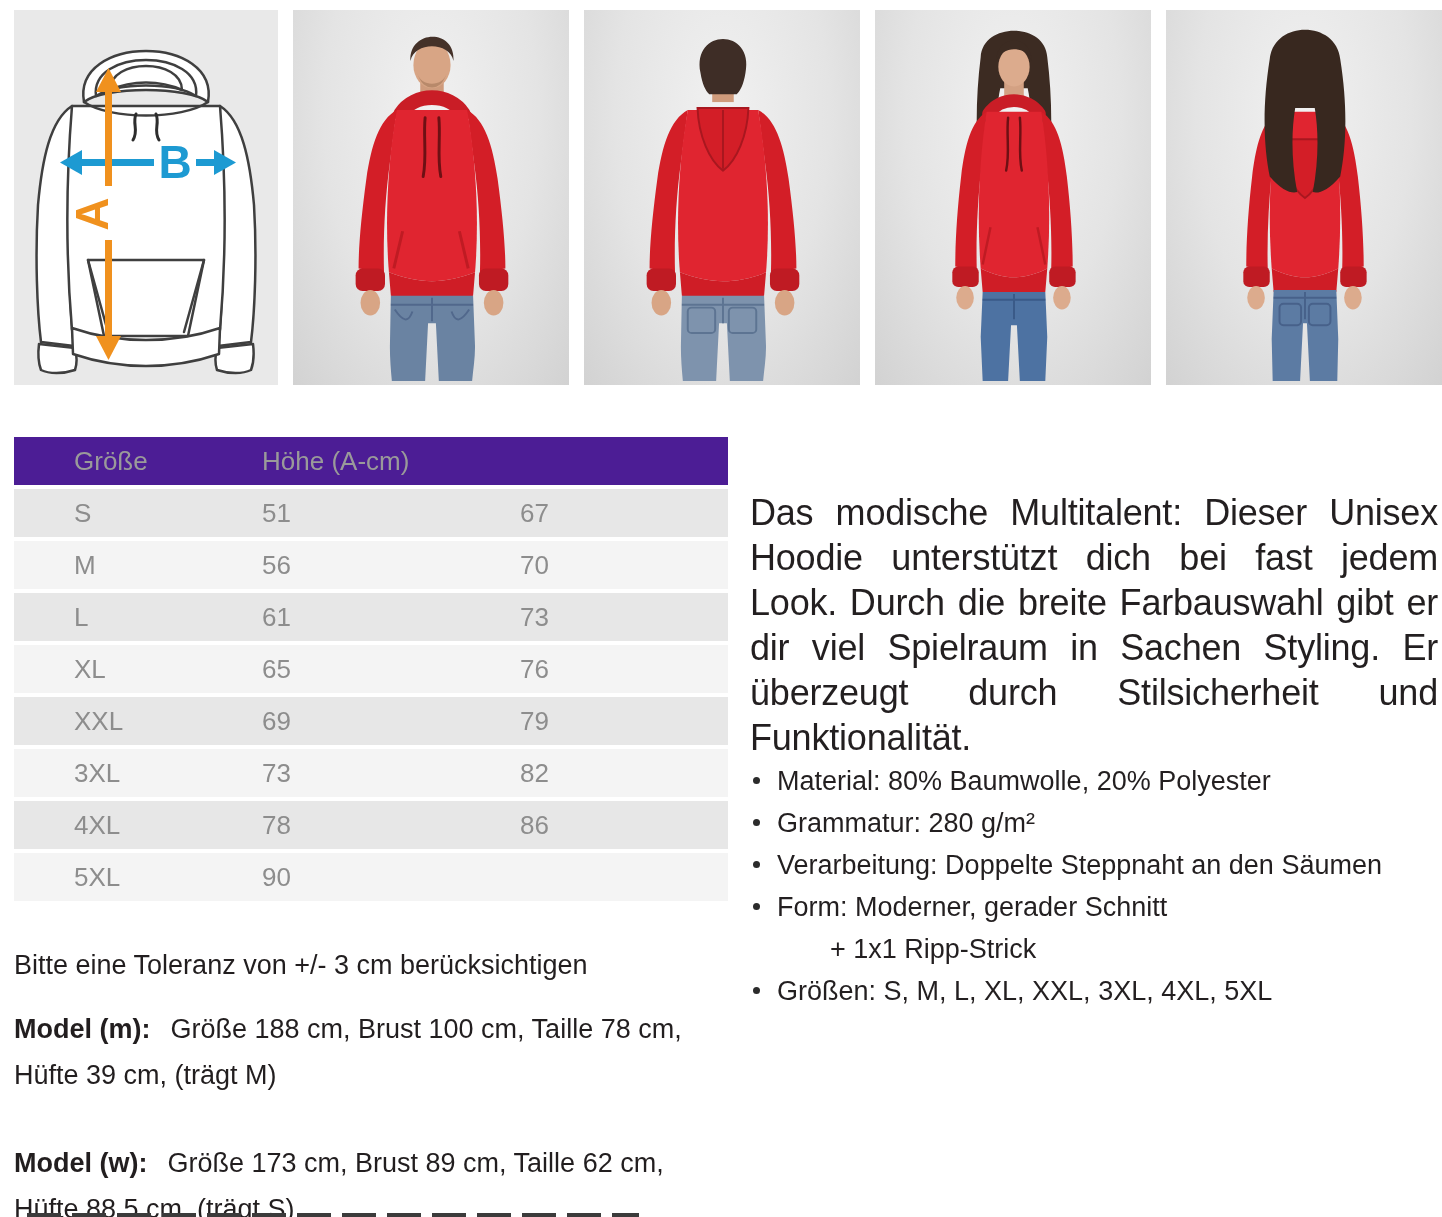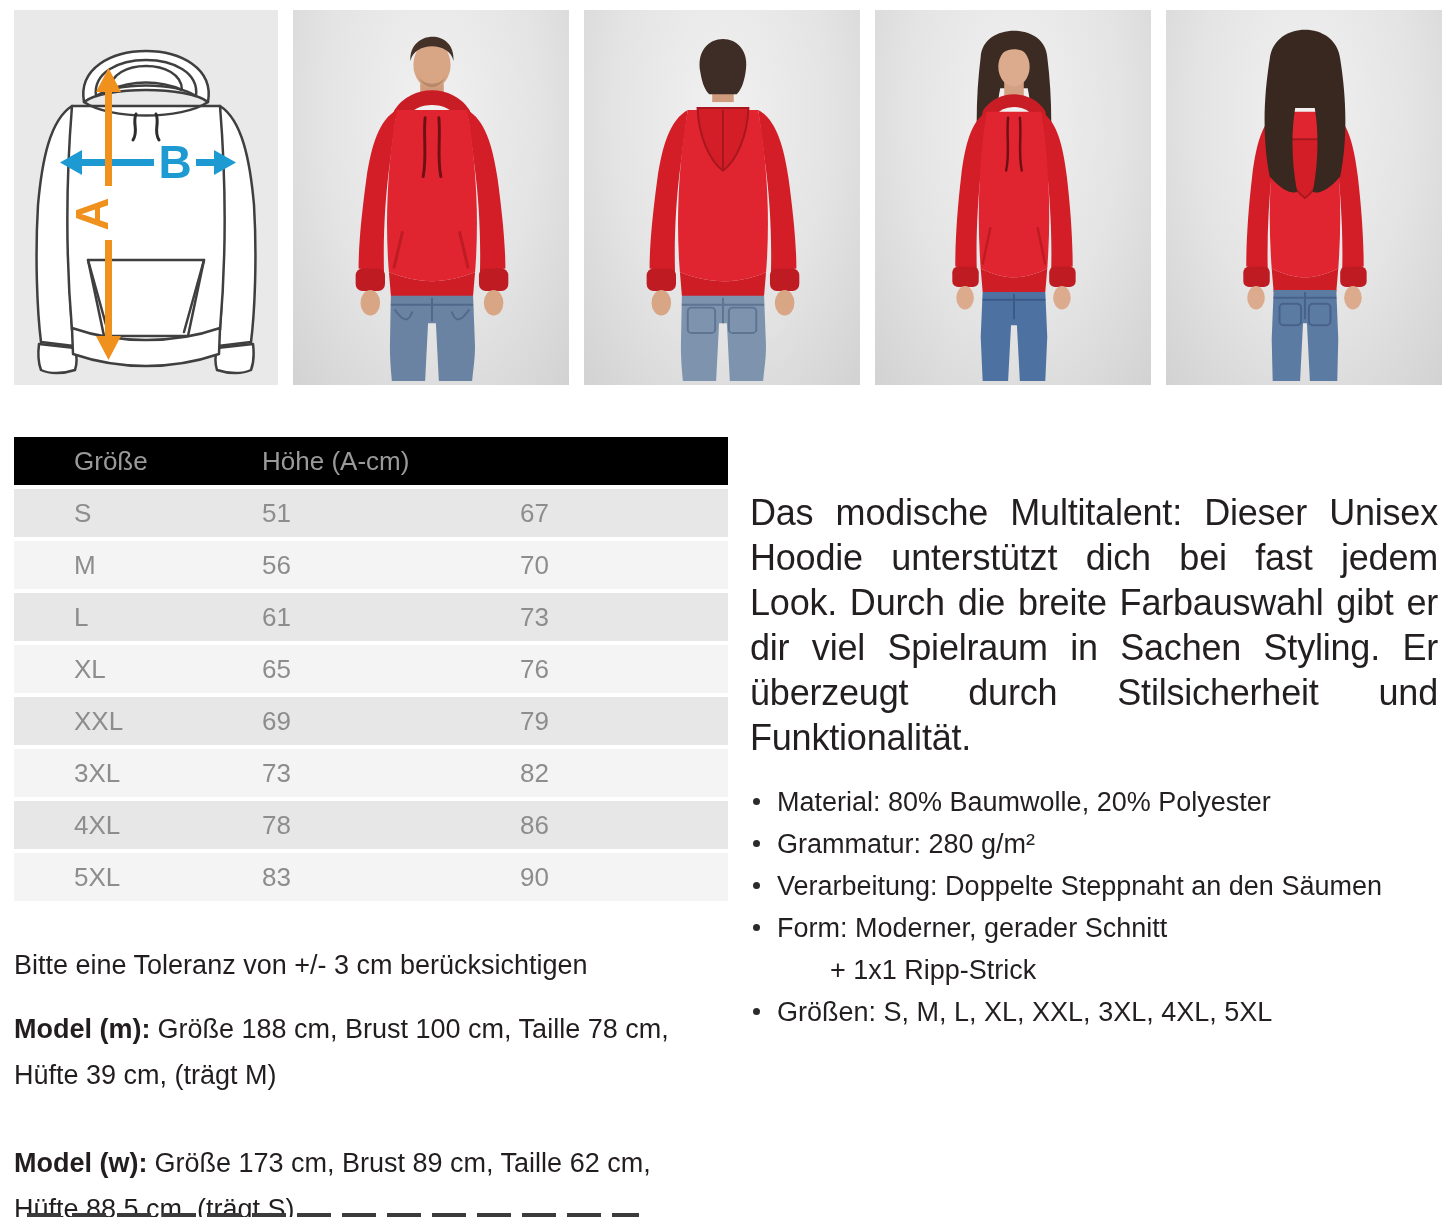--- a/index.html
+++ b/index.html
@@ -13,33 +13,33 @@
   .panel svg{display:block;width:100%;height:100%;}
   .panel.diagram{width:264px;background:#e9e9e9;}
   .panel.photo{flex:1;background:radial-gradient(ellipse at 50% 28%, #f1f1f1 0%, #e4e4e4 55%, #d2d2d2 100%);}
   
   .size-table{position:absolute;left:14px;top:437px;width:714px;}
   .t-row{
     display:grid;grid-template-columns:188px 258px 1fr;align-items:center;
     height:52px;box-sizing:border-box;padding-left:60px;
     border-bottom:4px solid #ffffff;font-size:26px;color:#8d8d8d;
   }
-  .t-row.head{background:#000000;color:#9a9a9a;}
+  .t-row.head{background:#4c1d95;color:#9a9a9a;}
   .t-row.dark{background:#e7e7e7;}
   .t-row.light{background:#f4f4f4;}
   
   .note{position:absolute;left:14px;width:724px;font-size:27px;line-height:46px;color:#221e1f;}
-  .note .b{font-weight:bold;margin-right:7px;}
+  .note .b{font-weight:bold;margin-right:20px;}
   #tolerance{top:942px;}
   #model-m{top:1006px;}
   #model-w{top:1140px;}
   
   .descr{position:absolute;left:750px;top:450px;width:688px;}
   .intro{font-size:36px;line-height:45px;text-align:justify;letter-spacing:-0.2px;margin-top:40px;}
-  .bullets{margin-top:21px;}
+  .bullets{}
   .bullet{position:relative;padding-left:27px;font-size:27px;line-height:42px;}
   .bullet::before{
     content:"";position:absolute;left:3px;top:17px;width:7px;height:7px;border-radius:50%;background:#2b2b2b;
   }
   .cont{padding-left:80px;font-size:27px;line-height:42px;}
   .cont:empty{display:none;}
   
   .clipped-line{
     position:absolute;left:27px;top:1213px;width:612px;height:4px;
     background:repeating-linear-gradient(90deg,#3b3b3b 0 34px,transparent 34px 45px);
@@ -213,21 +213,20 @@
     <div>73</div>
     <div>82</div>
   </div>
   <div class="t-row dark">
     <div>4XL</div>
     <div>78</div>
     <div>86</div>
   </div>
   <div class="t-row light">
     <div>5XL</div>
-    <div>83</div>
     <div>90</div>
   </div>
 </div>
 
 <div class="note" id="tolerance">
   <span>Bitte eine Toleranz von +/- 3 cm berücksichtigen</span>
 </div>
 
 <div class="note" id="model-m">
   <span class="b">Model (m):</span><span>Größe 188 cm, Brust 100 cm, Taille 78 cm,</span><br>

